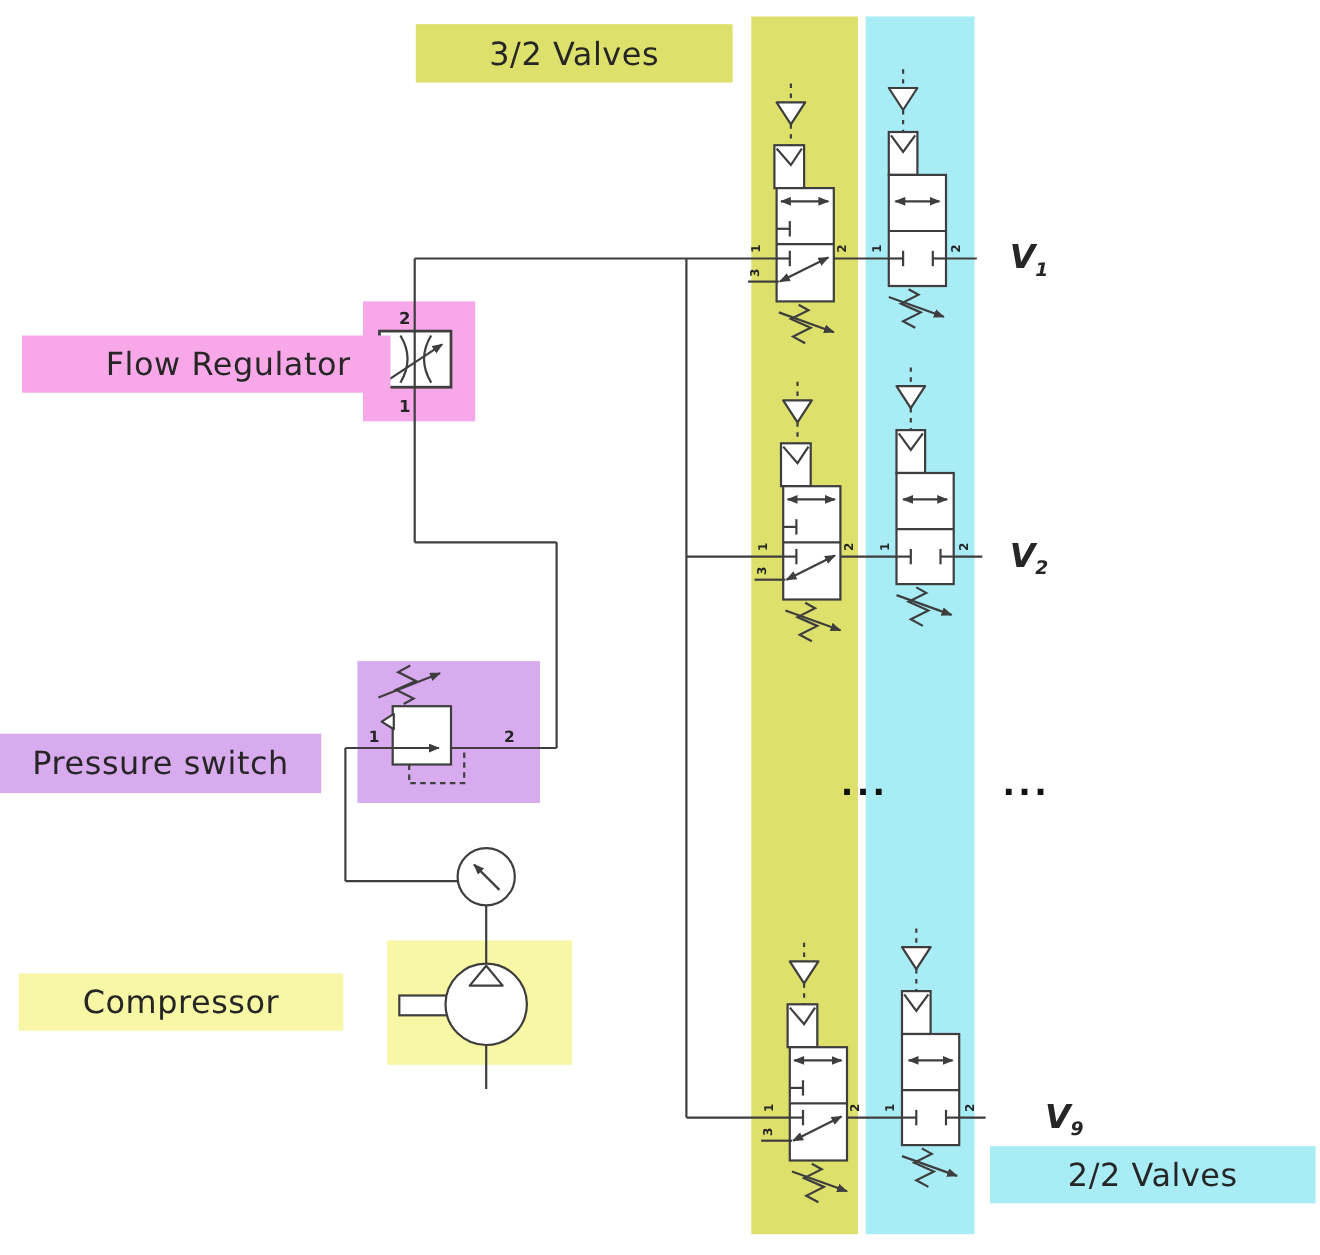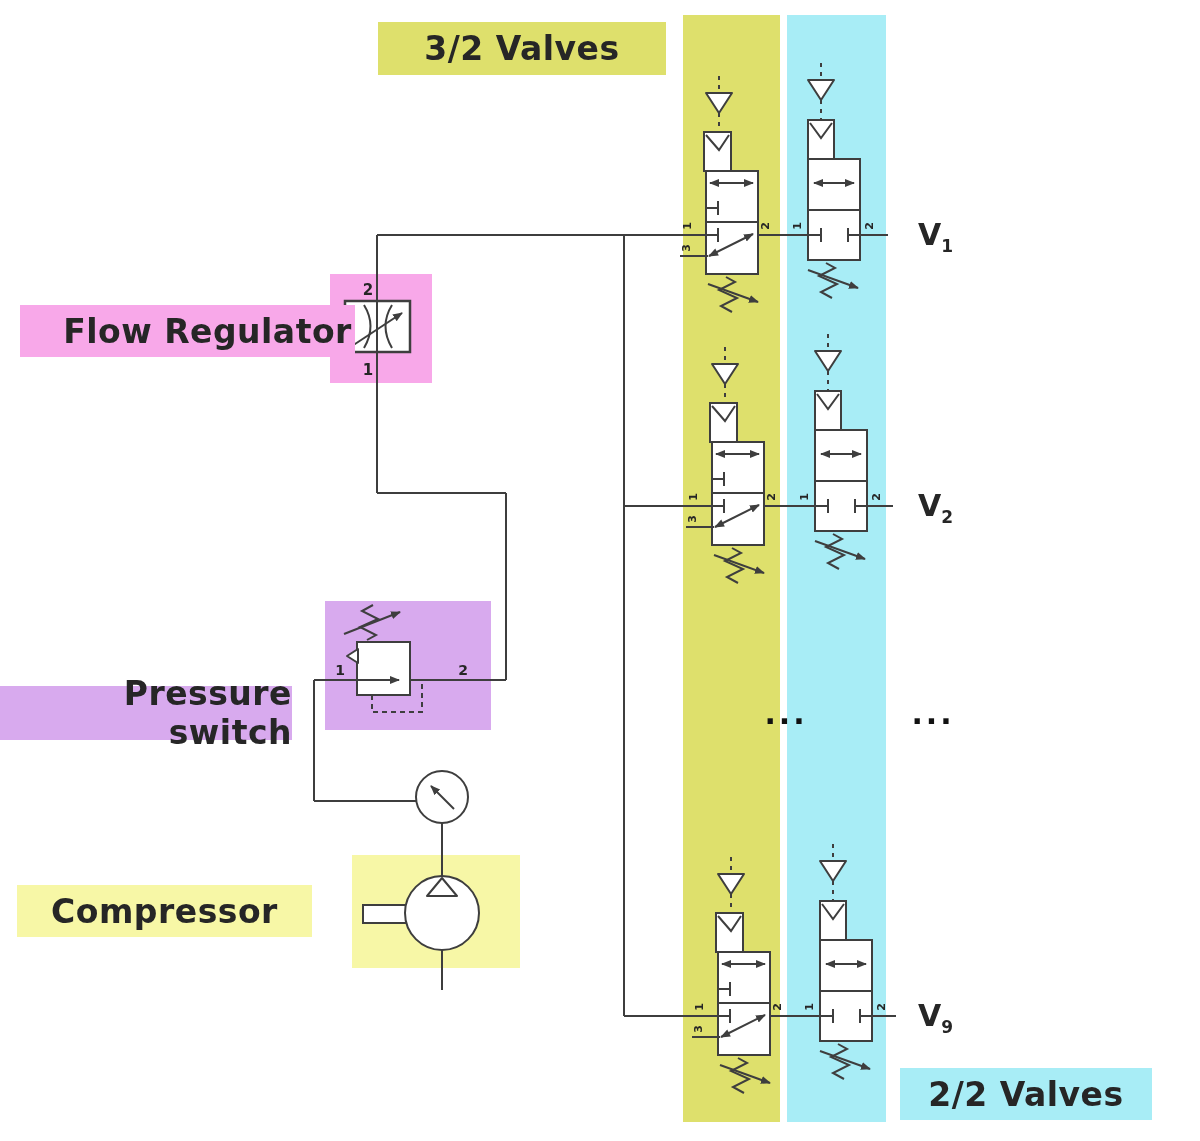--- a/index.html
+++ b/index.html
@@ -9,33 +9,34 @@
   }
   .band,.hl{position:absolute;}
   #band32{left:683px;top:15px;width:97px;height:1107px;background:var(--olive);}
   #band22{left:787px;top:15px;width:99px;height:1107px;background:var(--cyan);}
   #hlfr{left:330px;top:274px;width:102px;height:109px;background:var(--pink);}
   #hlps{left:325px;top:601px;width:166px;height:129px;background:var(--purple);}
   #hlcp{left:352px;top:855px;width:168px;height:113px;background:var(--paleyellow);}
   #circuit{position:absolute;left:0;top:0;z-index:2;}
   .lb{
     position:absolute;z-index:3;display:flex;align-items:center;justify-content:center;
-    font-size:33px;font-weight:700;color:var(--text);letter-spacing:0.5px;
+    font-size:29px;font-weight:400;color:var(--text);letter-spacing:0.5px;
   }
   #lb32{left:378px;top:22px;width:288px;height:53px;background:var(--olive);}
-  #lb22{left:900px;top:1068px;width:252px;height:52px;background:var(--cyan);}
+  #lb22{left:900px;top:1042px;width:296px;height:52px;background:var(--cyan);}
   #lbfr{left:20px;top:305px;width:295px;height:52px;background:var(--pink);padding-left:40px;}
-  #lbps{left:0;top:686px;width:292px;height:54px;background:var(--purple);text-align:right;}
+  #lbps{left:0;top:667px;width:292px;height:54px;background:var(--purple);text-align:right;}
   #lbcp{left:17px;top:885px;width:295px;height:52px;background:var(--paleyellow);}
   .vlabel{
     position:absolute;z-index:3;left:918px;font-size:30px;font-weight:600;color:var(--text);
     line-height:30px;
+    font-style:italic;
   }
   .vlabel sub{font-size:17px;font-weight:600;}
-  #vl1{top:220px;} #vl2{top:491px;text-align:center;} #vl9{top:1001px;}
+  #vl1{top:220px;} #vl2{top:491px;text-align:center;} #vl9{top:1001px;margin-left:32px;}
   .dots{
     position:absolute;z-index:3;top:696px;width:52px;text-align:center;
     font-size:30px;font-weight:900;letter-spacing:3px;color:#111;
   }
   #dots-cols{left:760px;} #dots-labels{left:907px;}
 </style>
 </head>
 <body>
 
 <div id="stage">

